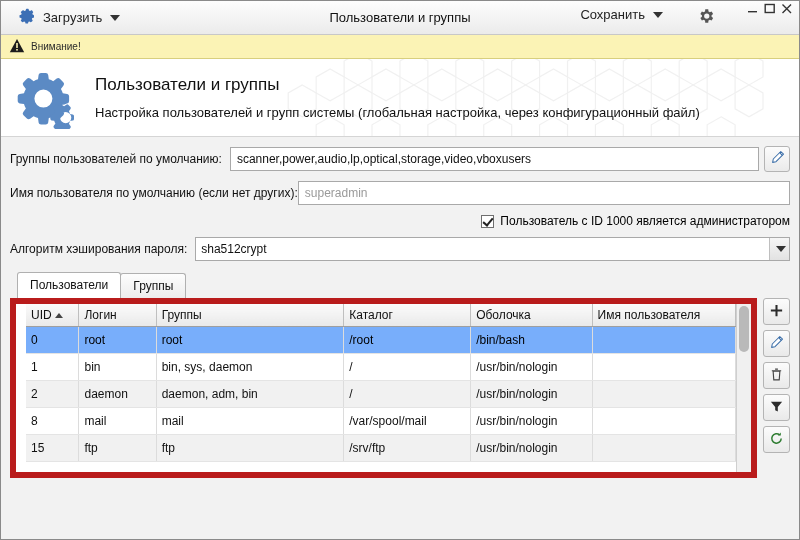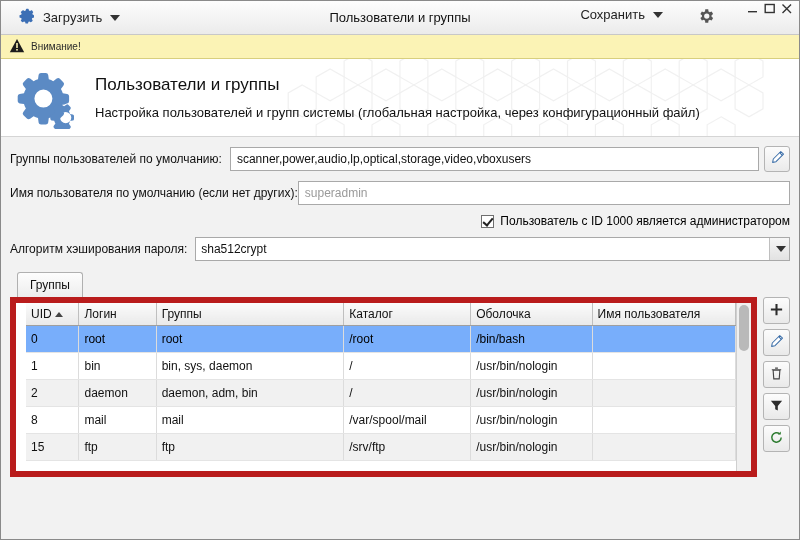--- a/index.html
+++ b/index.html
@@ -339,20 +339,21 @@
       <div class="fakeselect" style="flex:1 1 auto; margin-left:8px;">
         <span>sha512crypt</span>
         <span class="arrowbox">
           <span class="caret"></span>
         </span>
       </div>
     </div>
   </div>
 
   <div class="tabs">
+    <div class="tab active">Пользователи</div>
     <div class="tab">Группы</div>
   </div>
 
   <div class="table-wrap">
     <div class="table-outer">
       <div class="table-row-flex" style="height:100%;">
         <div style="flex:1 1 auto; overflow:hidden;">
           <table>
             <colgroup>
               <col style="width:48px">

